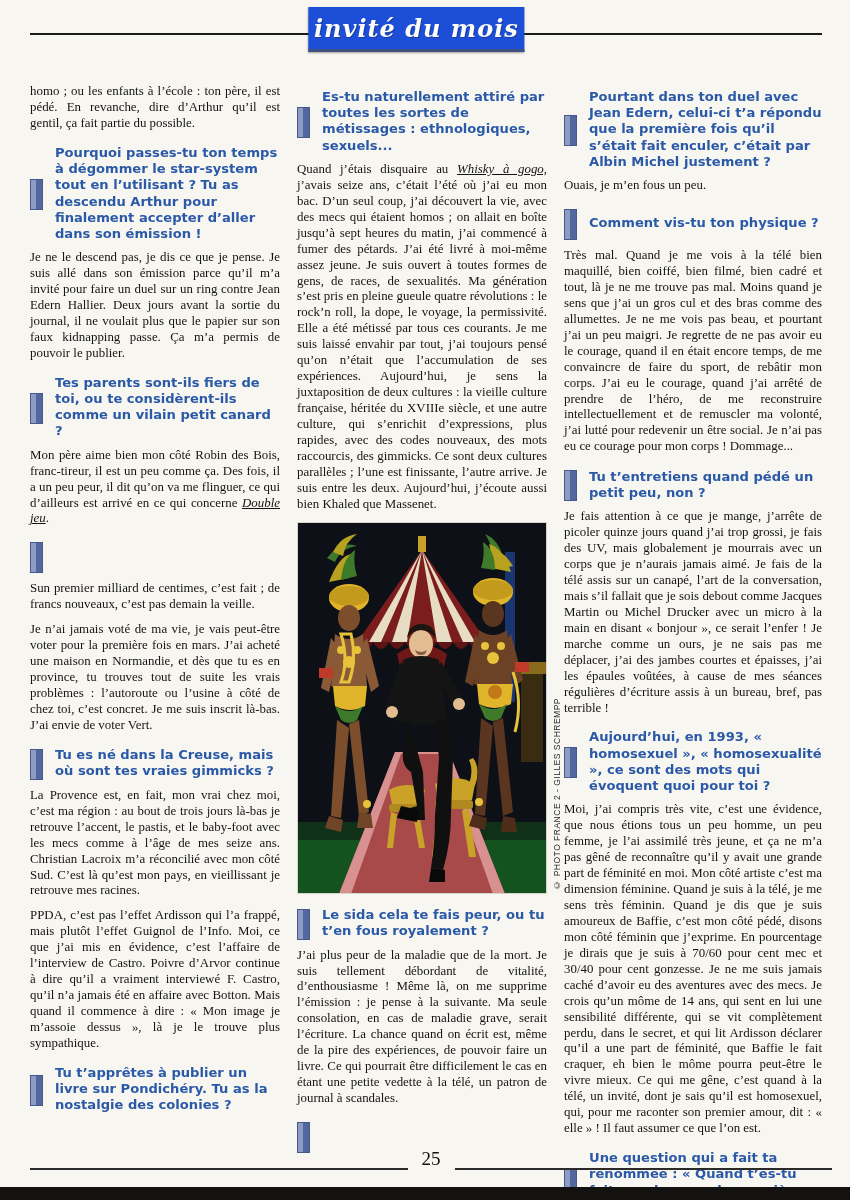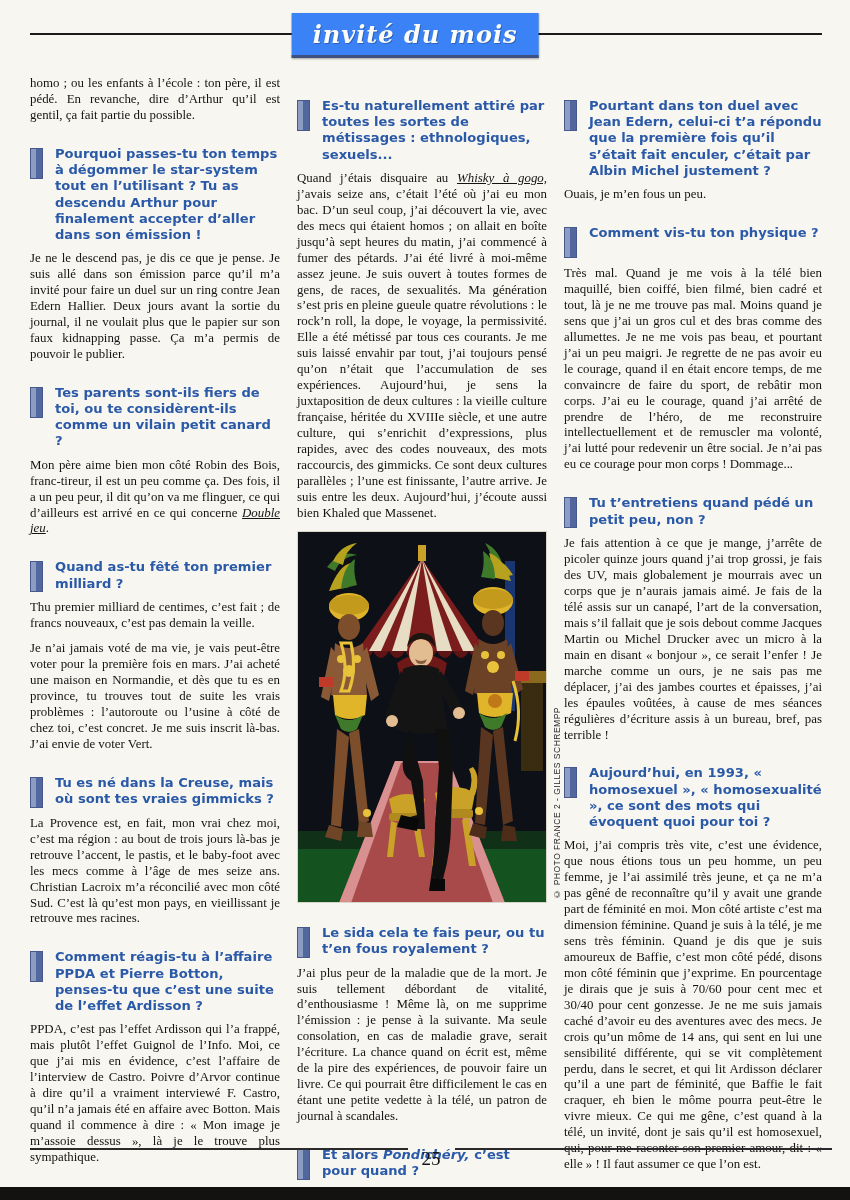--- a/index.html
+++ b/index.html
@@ -2,45 +2,45 @@
 <html><head>
 <meta charset="utf-8">
 <style>
   html,body{margin:0;padding:0;}
   body{width:850px;height:1200px;background:#e9e7e2;font-family:"Liberation Serif",serif;}
   .page{position:relative;width:850px;height:1200px;background:#f8f6f0;overflow:hidden;}
 
   
   .header{position:absolute;top:0;left:0;width:100%;height:60px;}
   .header-rule{position:absolute;top:33px;left:30px;right:28px;height:2px;background:#1b1b1b;}
-  .banner{position:absolute;top:13px;left:50%;transform:translateX(-54%);width:247px;height:42px;background:#3b82f6;border-bottom:3px solid #3e4f80;display:flex;align-items:center;justify-content:center;box-shadow:0 1px 2px rgba(0,0,0,.35);}
+  .banner{position:absolute;top:7px;left:50%;transform:translateX(-54%);width:216px;height:42px;background:#1d4ed8;border-bottom:3px solid #3e4f80;display:flex;align-items:center;justify-content:center;box-shadow:0 1px 2px rgba(0,0,0,.35);}
   .banner span{font-family:"DejaVu Serif",serif;font-style:italic;font-weight:bold;color:#fdfdf8;font-size:24px;letter-spacing:1px;text-shadow:1px 1px 0 rgba(0,0,0,.25);}
 
   
   .columns{position:absolute;top:76px;left:30px;width:792px;display:flex;gap:17px;}
   .col{width:250px;color:#141414;}
   .col3{width:258px;}
 
-  p.answer{font-size:12.9px;line-height:1.235;text-align:justify;margin:0 0 9px 0;color:#141414;}
+  p.answer{font-size:12.9px;line-height:1.235;text-align:justify;margin:8px 0 9px 0;color:#141414;}
   p.answer em{font-style:italic;text-decoration:underline;}
 
-  .question{display:flex;align-items:flex-start;margin:22px 0 8px 0;}
+  .question{display:flex;align-items:center;margin:13px 0 8px 0;}
   .q-marker{flex:0 0 11px;height:29px;margin-top:2px;background:linear-gradient(90deg,#8d9cc3 0 45%,#53679f 45% 100%);border:1px solid #47598c;}
   .q-text{margin-left:12px;font-family:"DejaVu Sans",sans-serif;font-weight:bold;color:#2a59a8;font-size:13.1px;line-height:1.24;text-align:left;}
   .q-text em{font-style:italic;}
 
   .dialogue p{font-size:13px;line-height:1.3;margin:0;text-align:left;}
 
   
   .photo-wrap{position:relative;width:250px;margin:6px 0 12px 0;}
   .photo-wrap svg{display:block;width:250px;height:372px;}
   .photo-credit{position:absolute;right:-15px;bottom:4px;writing-mode:vertical-rl;transform:rotate(180deg);font-family:"Liberation Sans",sans-serif;font-size:8.5px;letter-spacing:.5px;color:#2a2a2a;white-space:nowrap;}
 
   
-  .footer{position:absolute;left:30px;right:18px;top:1148px;display:flex;align-items:flex-start;}
+  .footer{position:absolute;left:30px;right:18px;top:1148px;display:flex;align-items:flex-end;}
   .footer .rule{flex:1;height:2px;background:#2a2a2a;}
   .page-number{margin:0 14px;font-size:19px;font-family:"Liberation Serif",serif;color:#111;}
   .bottom-bar{position:absolute;left:0;bottom:0;width:100%;height:13px;background:#141210;}
 </style>
 </head>
 <body>
 
 <div class="page">
 
   <div class="header">
@@ -58,33 +58,28 @@
           <div class="q-text"><span>Pourquoi passes-tu ton temps à dégommer le star-system tout en l’utilisant ? Tu as descendu Arthur pour finalement accepter d’aller dans son émission !</span></div>
         </div>
         <p class="answer"><span>Je ne le descend pas, je dis ce que je pense. Je suis allé dans son émission parce qu’il m’a invité pour faire un duel sur un ring contre Jean Edern Hallier. Deux jours avant la sortie du journal, il ne voulait plus que le papier sur son faux kidnapping passe. Ça m’a permis de pouvoir le publier.</span></p>
         <div class="question">
           <span class="q-marker"></span>
           <div class="q-text"><span>Tes parents sont-ils fiers de toi, ou te considèrent-ils comme un vilain petit canard ?</span></div>
         </div>
         <p class="answer"><span>Mon père aime bien mon côté Robin des Bois, franc-tireur, il est un peu comme ça. Des fois, il a un peu peur, il dit qu’on va me flinguer, ce qui d’ailleurs est arrivé en ce qui concerne </span><em>Double jeu</em><span>.</span></p>
         <div class="question">
           <span class="q-marker"></span>
-          <div class="q-text"><span>Quand as-tu fêté ton premier milliard ?</span></div>
-        </div>
-        <p class="answer"><span>Thu premier milliard de centimes, c’est fait ; de francs nouveaux, c’est pas demain la veille.</span></p>
+        </div>
+        <p class="answer"><span>Sun premier milliard de centimes, c’est fait ; de francs nouveaux, c’est pas demain la veille.</span></p>
         <p class="answer"><span>Je n’ai jamais voté de ma vie, je vais peut-être voter pour la première fois en mars. J’ai acheté une maison en Normandie, et dès que tu es en province, tu trouves tout de suite les vrais problèmes : l’autoroute ou l’usine à côté de chez toi, c’est concret. Je me suis inscrit là-bas. J’ai envie de voter Vert.</span></p>
         <div class="question">
           <span class="q-marker"></span>
           <div class="q-text"><span>Tu es né dans la Creuse, mais où sont tes vraies gimmicks ?</span></div>
         </div>
         <p class="answer"><span>La Provence est, en fait, mon vrai chez moi, c’est ma région : au bout de trois jours là-bas je retrouve l’accent, le pastis, et le baby-foot avec les mecs comme à l’âge de mes seize ans. Christian Lacroix m’a réconcilié avec mon côté Sud. C’est là qu’est mon pays, en vieillissant je retrouve mes racines.</span></p>
-        <div class="question">
-          <span class="q-marker"></span>
-          <div class="q-text"><span>Comment réagis-tu à l’affaire PPDA et Pierre Botton, penses-tu que c’est une suite de l’effet Ardisson ?</span></div>
-        </div>
         <p class="answer"><span>PPDA, c’est pas l’effet Ardisson qui l’a frappé, mais plutôt l’effet Guignol de l’Info. Moi, ce que j’ai mis en évidence, c’est l’affaire de l’interview de Castro. Poivre d’Arvor continue à dire qu’il a vraiment interviewé F. Castro, qu’il n’a jamais été en affaire avec Botton. Mais quand il commence à dire : « Mon image je m’assoie dessus », là je le trouve plus sympathique.</span></p>
         <div class="question">
           <span class="q-marker"></span>
           <div class="q-text"><span>Tu t’apprêtes à publier un livre sur Pondichéry. Tu as la nostalgie des colonies ?</span></div>
         </div>
       </div>
     <div class="col col2" id="col2">
         <div class="question">
           <span class="q-marker"></span>
           <div class="q-text"><span>Es-tu naturellement attiré par toutes les sortes de métissages : ethnologiques, sexuels...</span></div>
@@ -200,21 +195,20 @@
   </svg>
 <span class="photo-credit">© PHOTO FRANCE 2 - GILLES SCHREMPP</span>
         </div>
         <div class="question">
           <span class="q-marker"></span>
           <div class="q-text"><span>Le sida cela te fais peur, ou tu t’en fous royalement ?</span></div>
         </div>
         <p class="answer"><span>J’ai plus peur de la maladie que de la mort. Je suis tellement débordant de vitalité, d’enthousiasme ! Même là, on me supprime l’émission : je pense à la suivante. Ma seule consolation, en cas de maladie grave, serait l’écriture. La chance quand on écrit est, même de la pire des expériences, de pouvoir faire un livre. Ce qui pourrait être difficilement le cas en étant une petite vedette à la télé, un patron de journal à scandales.</span></p>
         <div class="question">
           <span class="q-marker"></span>
-          <div class="q-text"><span>Et alors </span><em>Pondichéry,</em><span> c’est pour quand ?</span></div>
         </div>
       </div>
     <div class="col col3" id="col3">
         <div class="question">
           <span class="q-marker"></span>
           <div class="q-text"><span>Pourtant dans ton duel avec Jean Edern, celui-ci t’a répondu que la première fois qu’il s’était fait enculer, c’était par Albin Michel justement ?</span></div>
         </div>
         <p class="answer"><span>Ouais, je m’en fous un peu.</span></p>
         <div class="question">
           <span class="q-marker"></span>

